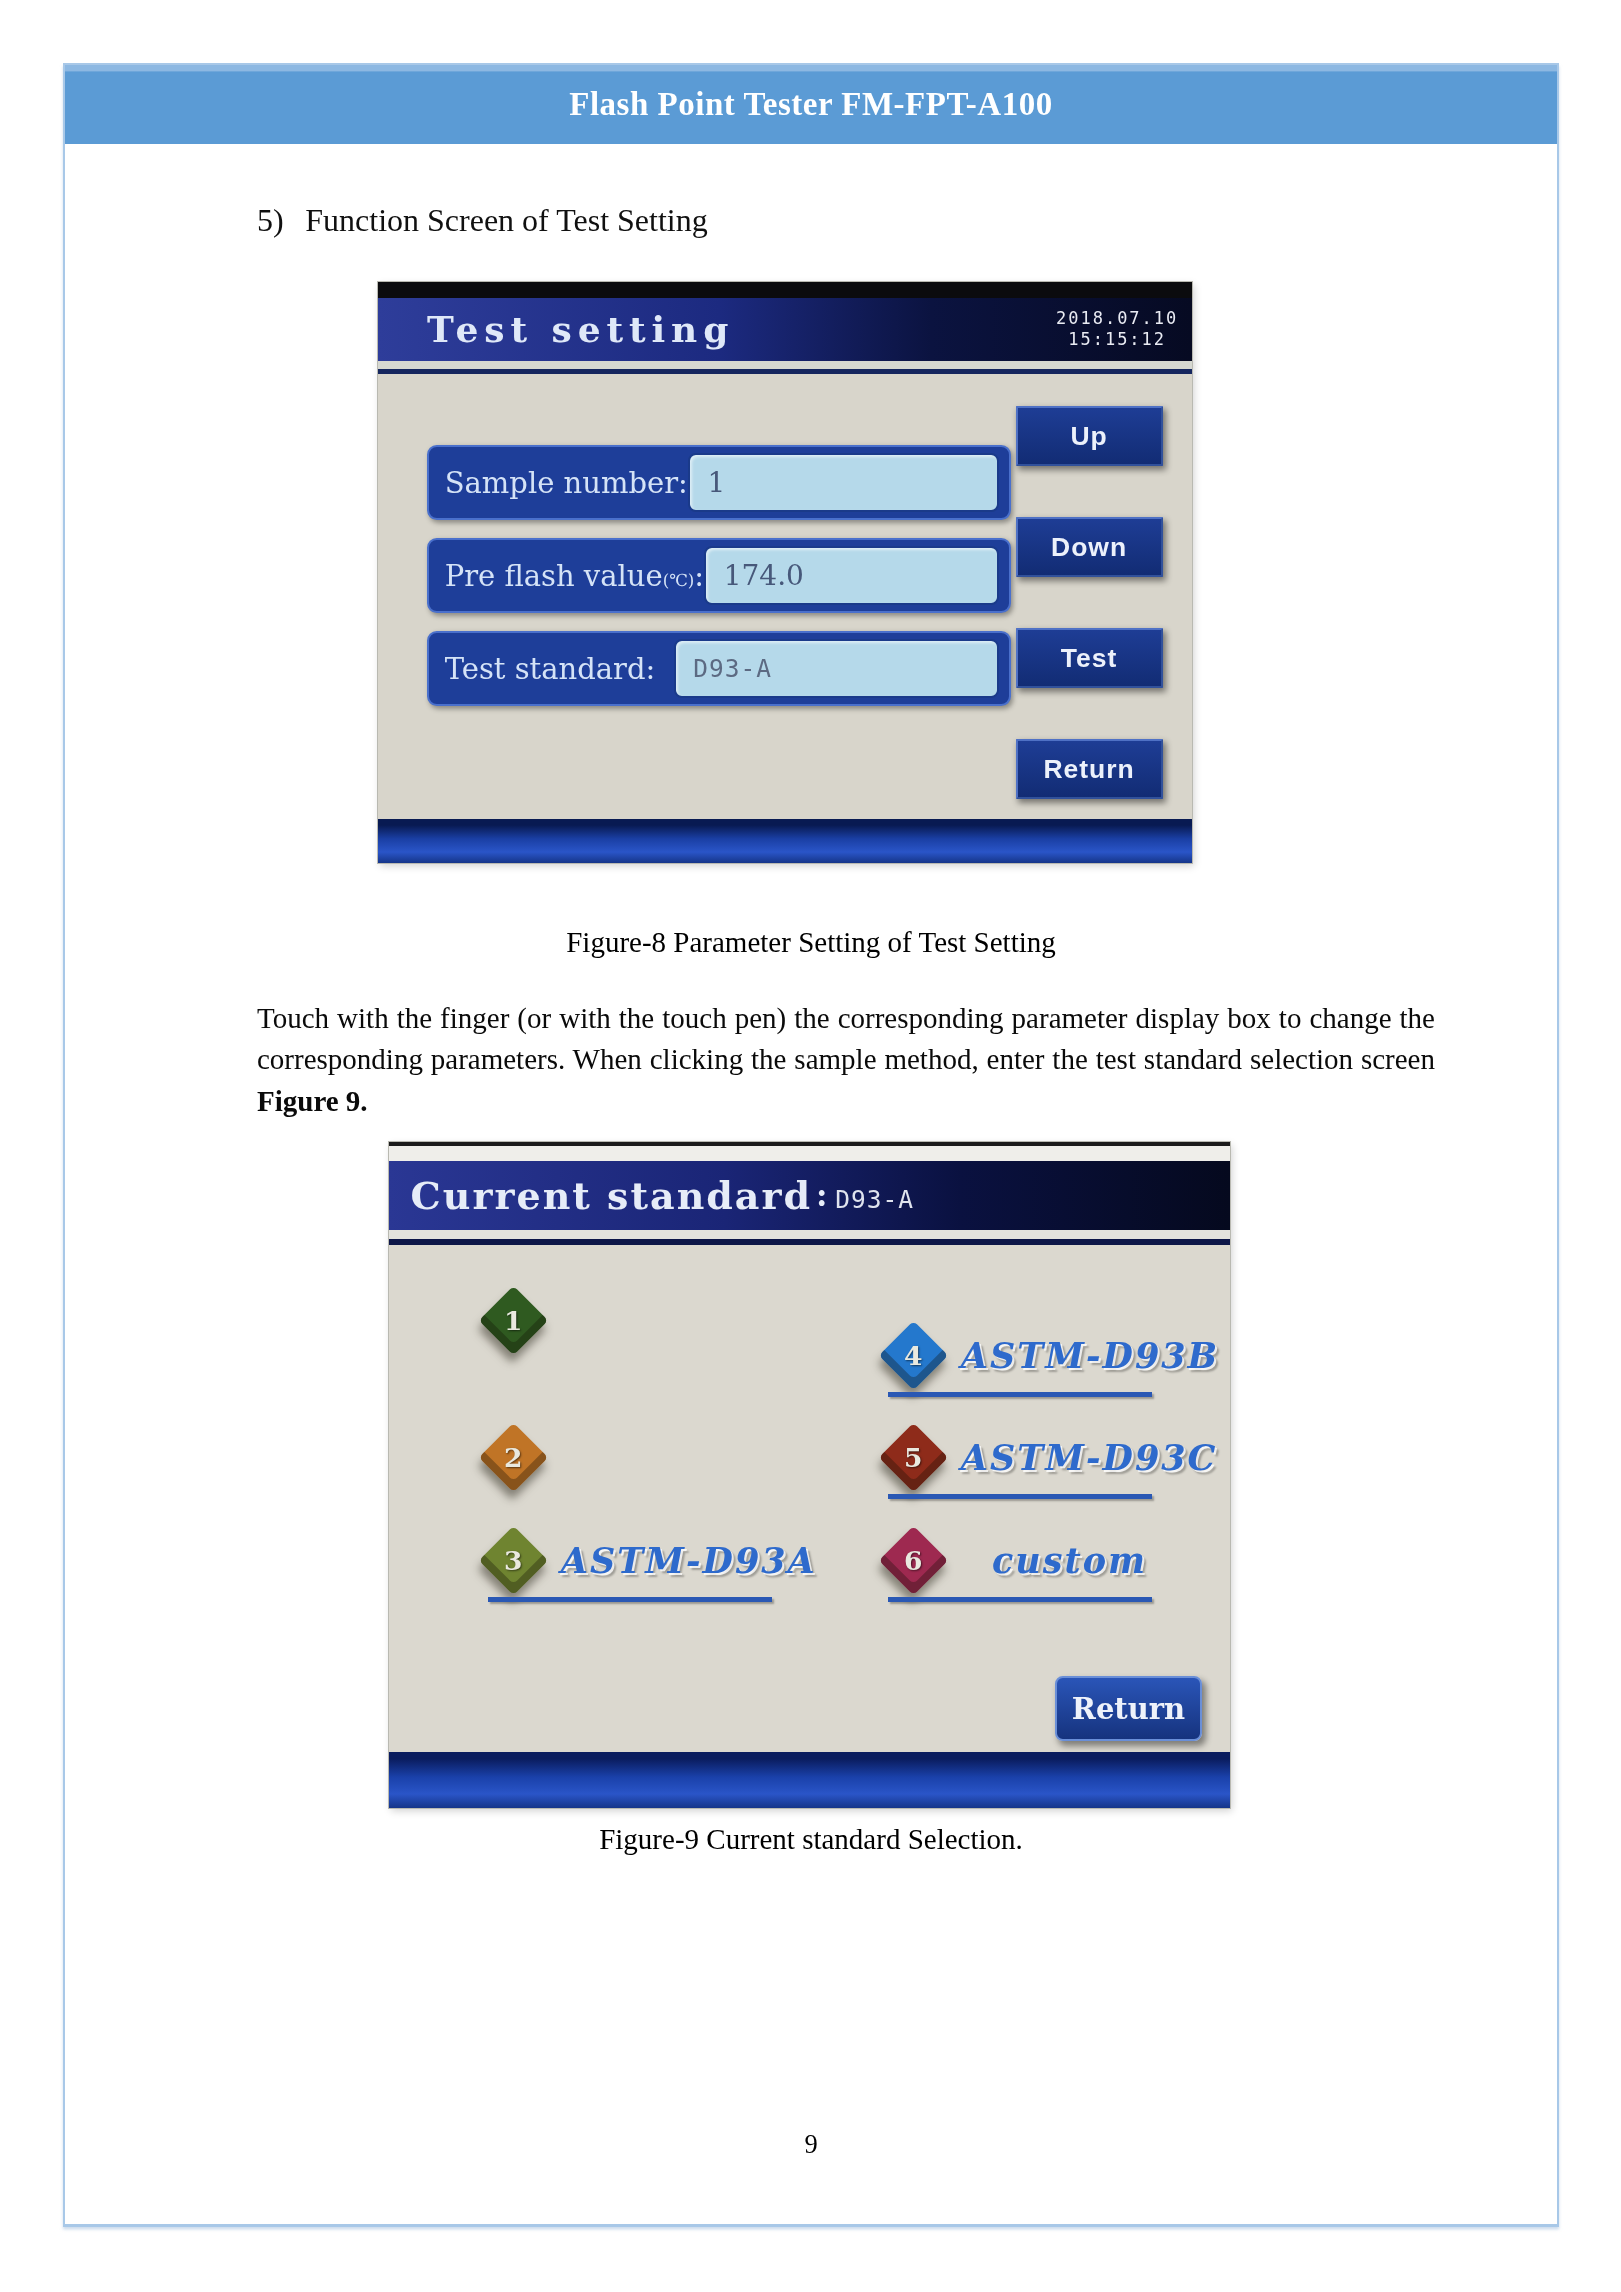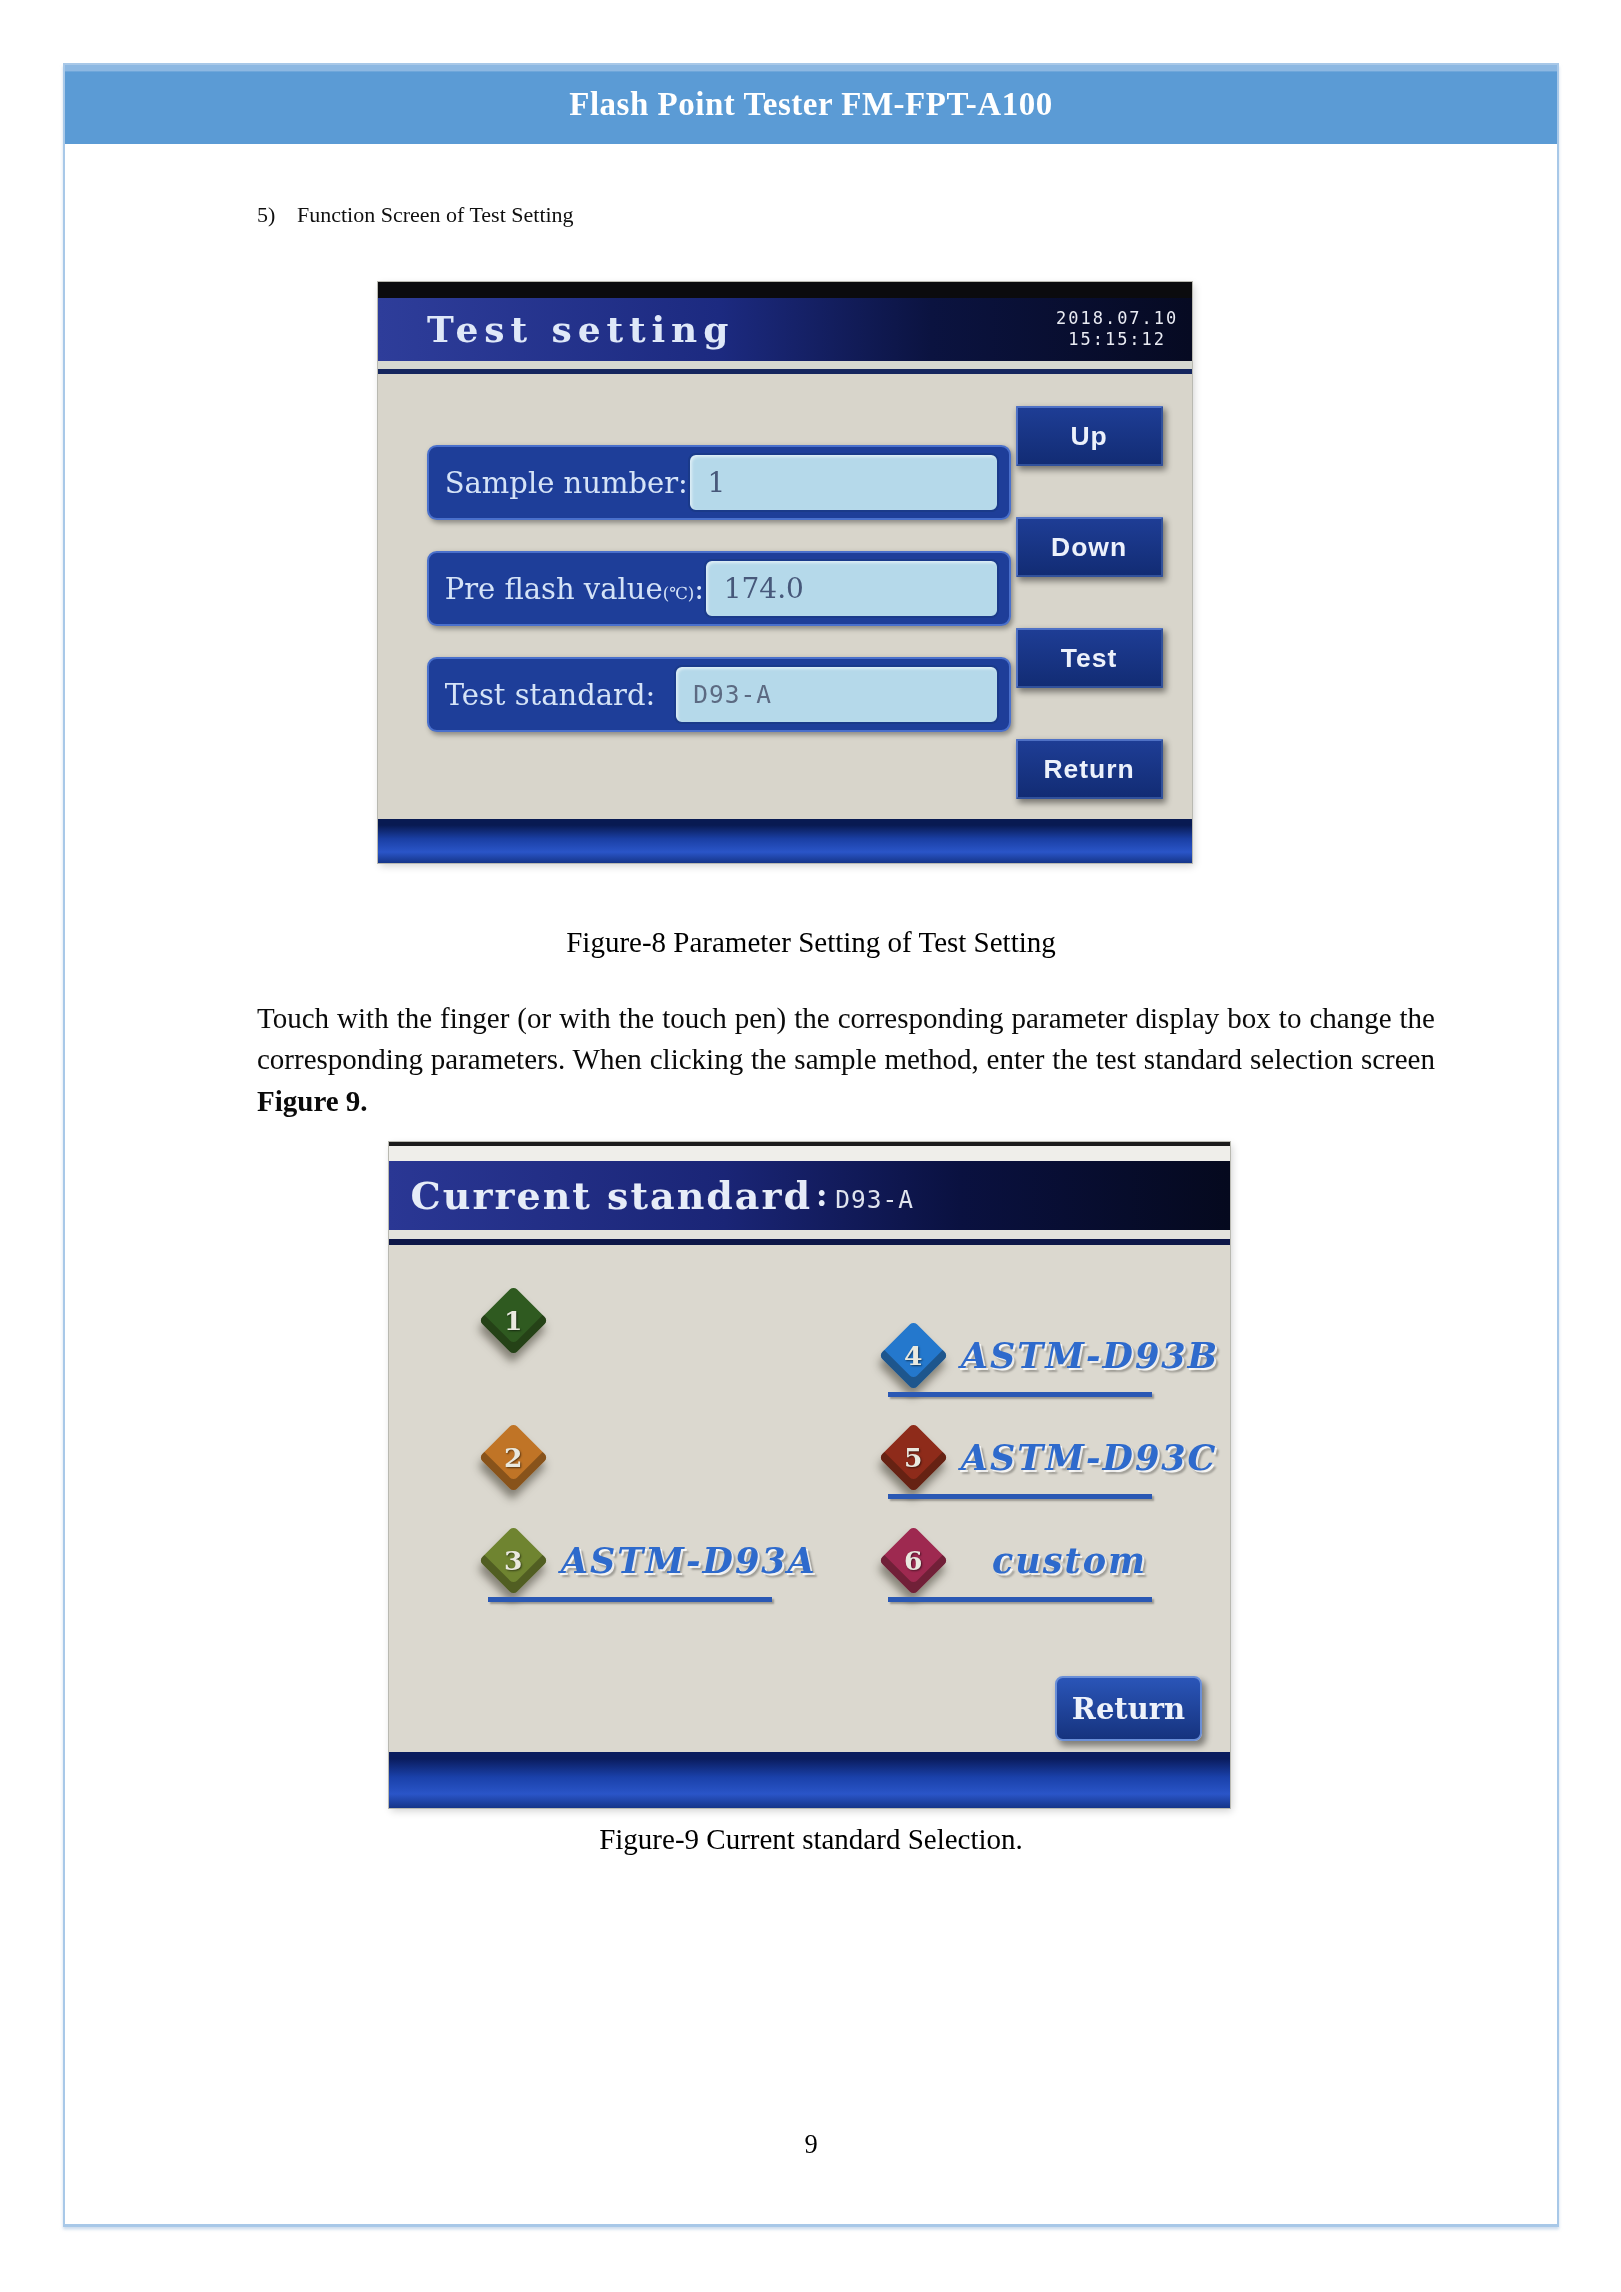--- a/index.html
+++ b/index.html
@@ -7,37 +7,37 @@
         font-family:"Liberation Serif",serif;}
   .content-box{position:absolute;left:63px;top:63px;width:1492px;height:2159px;
         border:2px solid var(--page_border,#a8c8e8);border-bottom-width:3.9px;
         box-shadow:0 2.9px 2.9px rgba(160,190,220,.55);}
   
   .header-bar{position:absolute;left:0;top:0;width:100%;height:79px;
         background:linear-gradient(180deg,#8db8e2 0,#8db8e2 5.9px,var(--header_bar,#5b9bd5) 6.9px,var(--header_bar,#5b9bd5) 100%);
         display:flex;align-items:center;justify-content:center;}
   .header-bar span{font-weight:700;font-size:33px;color:#ffffff;letter-spacing:0.5px;}
   
-  .section-line{position:absolute;left:192px;top:137px;font-size:22px;color:#101010;font-family:Liberation Serif, serif;}
+  .section-line{position:absolute;left:192px;top:137px;font-size:32px;color:#101010;font-family:Liberation Serif, serif;}
   .section-line .marker{margin-right:21.6px;}
   
   .photo{position:absolute;display:flex;flex-direction:column;
         box-shadow:0 0 0 1px #b9b9b1, 2px 2.9px 7.8px rgba(0,0,0,.18);}
   .photo1{left:313px;top:217px;width:814px;height:581px;}
   .photo2{left:324px;top:1077px;width:841px;height:666px;}
   .p1-topstrip{height:15.7px;background:#0b0b0e;}
   .p1-titlebar{height:63px;display:flex;align-items:center;justify-content:space-between;
         padding:0 13.7px 0 49px;
         background:linear-gradient(90deg,#2e3d9a 0,#1c2a80 42%,#0b1340 68%,#060a22 100%);}
   .p1-title{font-family:"DejaVu Serif",serif;font-weight:700;font-size:36px;color:#dfe8f8;letter-spacing:5.9px;}
   .p1-datetime{text-align:center;font-family:"DejaVu Sans Mono",monospace;font-size:17px;
         color:#e9ebf3;line-height:1.25;letter-spacing:2px;}
   .sep{height:8.8px;background:#d6d8d1;border-bottom:5.9px solid #15265e;}
   .p1-content{flex:1;background:var(--screen_beige,#d8d5cb);display:flex;padding:0 23.5px 0 49px;}
-  .p1-fields{width:584px;display:flex;flex-direction:column;gap:31px;padding-top:71px;}
+  .p1-fields{width:584px;display:flex;flex-direction:column;gap:18px;padding-top:71px;}
   .field-row{height:71px;background:var(--field_blue,#1e3e99);border:2.9px solid #4a70cc;border-radius:9.8px;
         display:flex;align-items:center;padding:0 9.8px 0 15.7px;box-shadow:2px 2.9px 4.9px rgba(0,0,0,.35);}
   .field-label{flex:1;font-family:"DejaVu Serif",serif;font-size:29px;color:var(--label_text,#d5e3f7);white-space:nowrap;}
   .field-label .unit{font-size:16.7px;}
   .field-input{width:304px;height:55px;background:var(--input_blue,#b5d9ea);border:2.9px solid #1a3a8a;border-radius:7.8px;
         display:flex;align-items:center;padding-left:17.6px;
         font-family:"DejaVu Serif",serif;font-size:28px;color:#47587a;
         box-shadow:inset 2px 2px 2.9px rgba(255,255,255,.55);}
   .field-input.lcd{font-family:"DejaVu Sans Mono",monospace;font-size:24.5px;color:#5c6a82;letter-spacing:1px;}
   .p1-buttons{flex:1;display:flex;flex-direction:column;align-items:flex-end;gap:51px;padding:32px 5.9px 0 0;}

